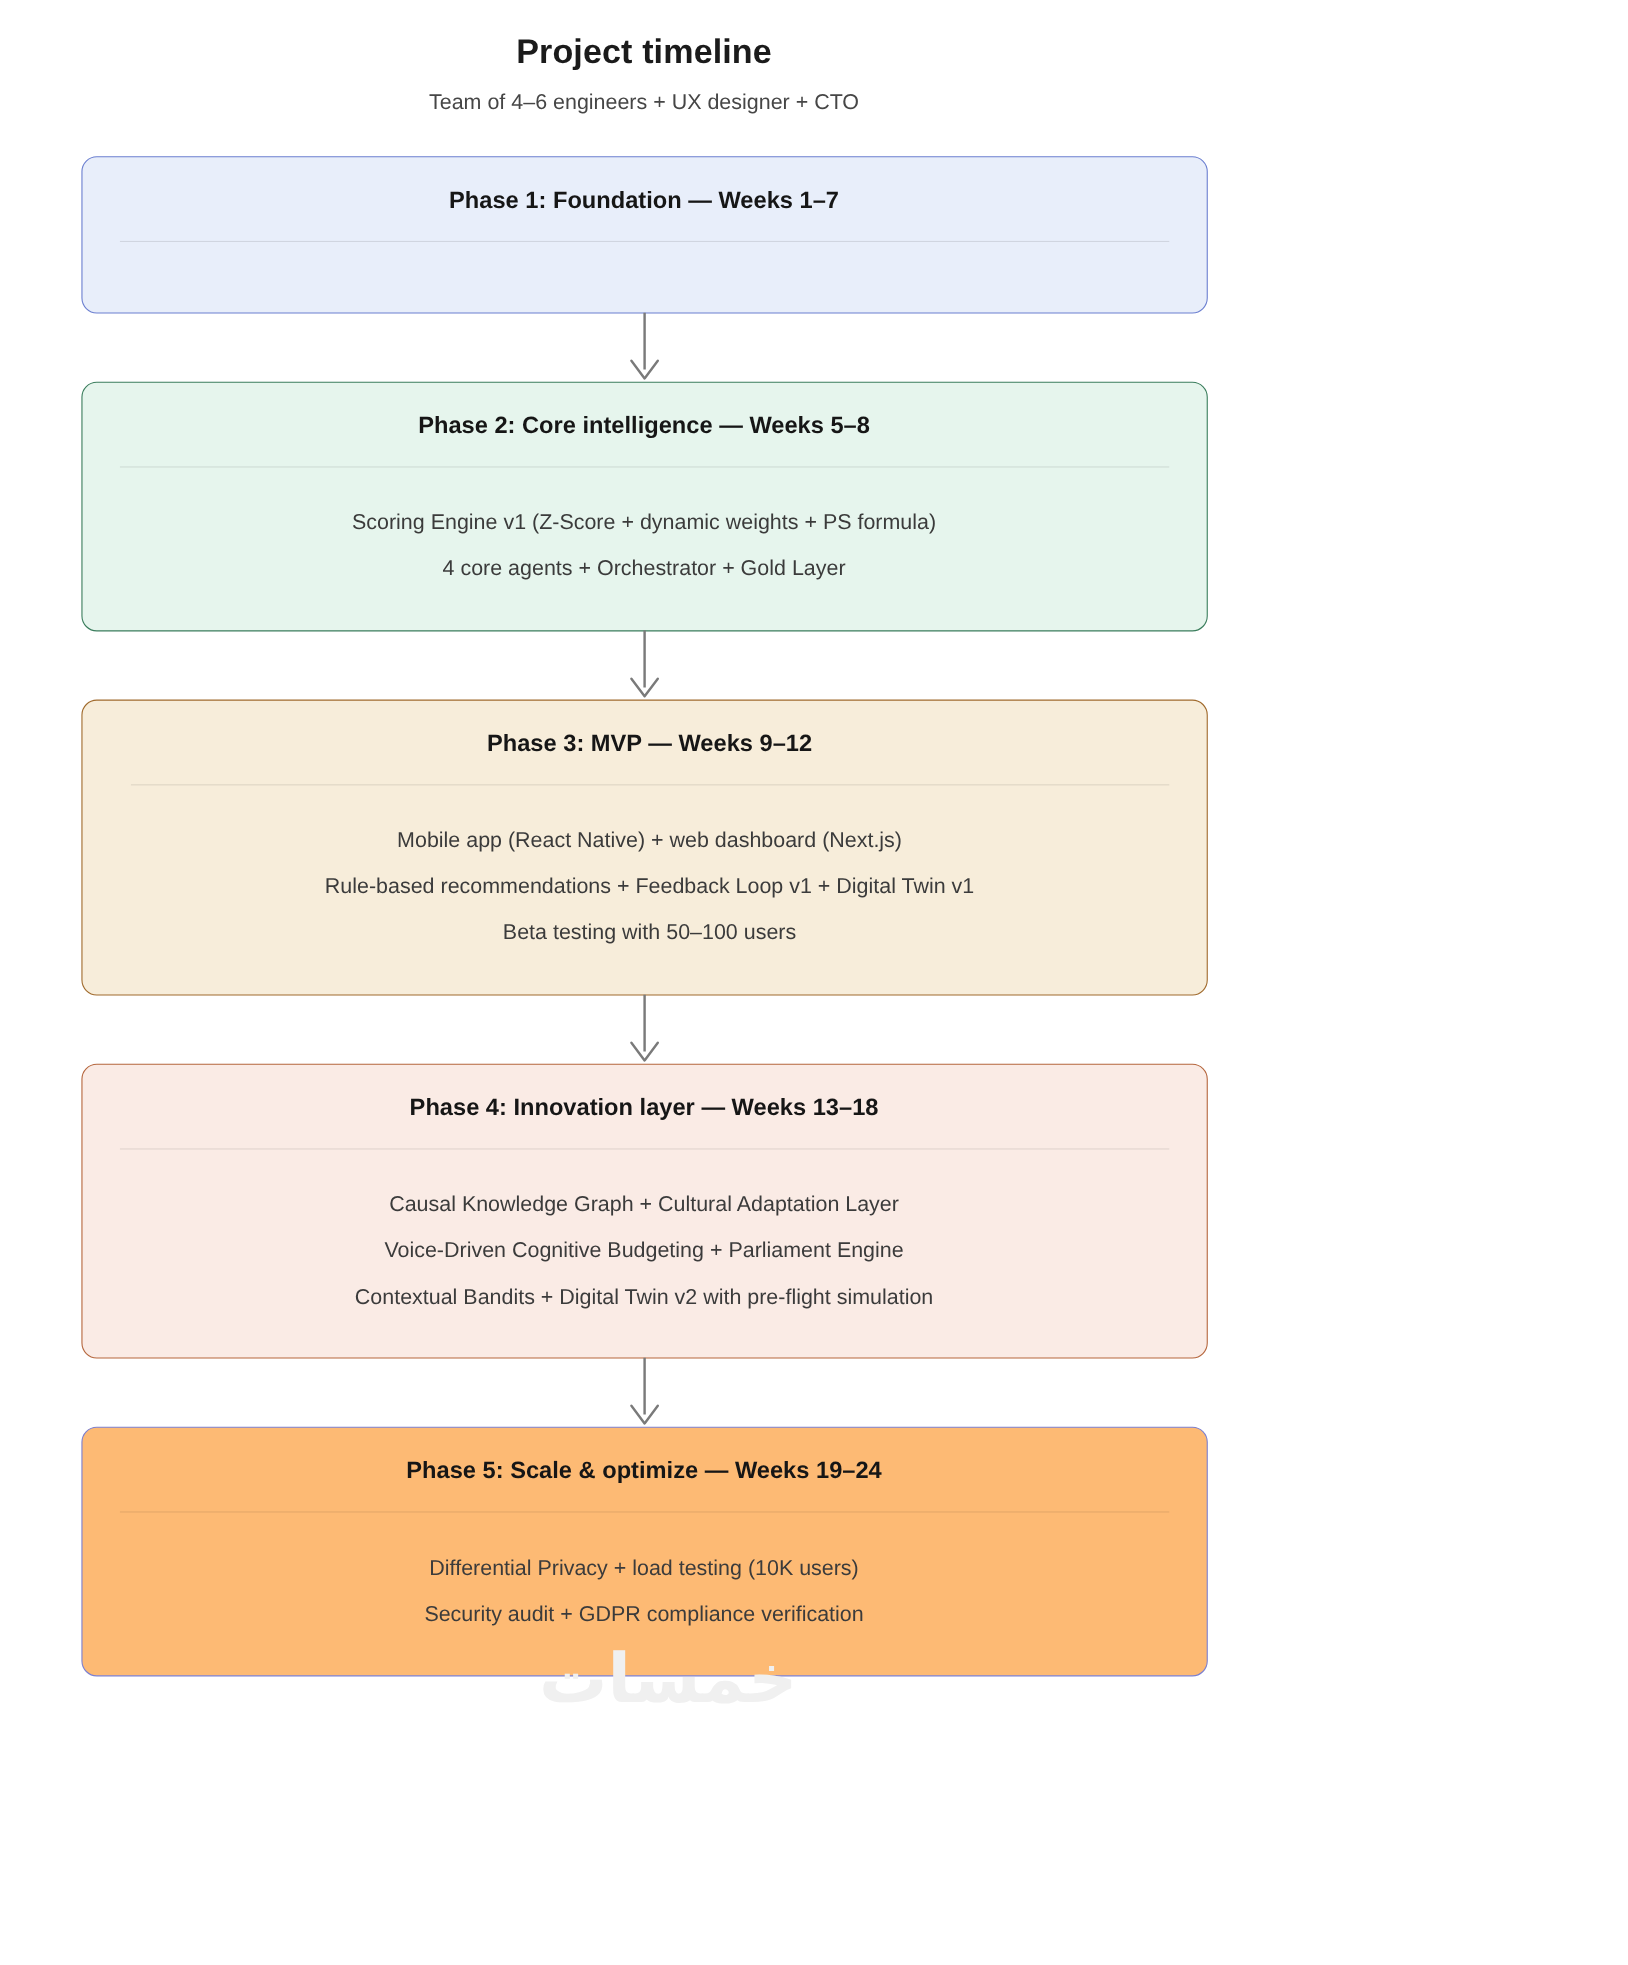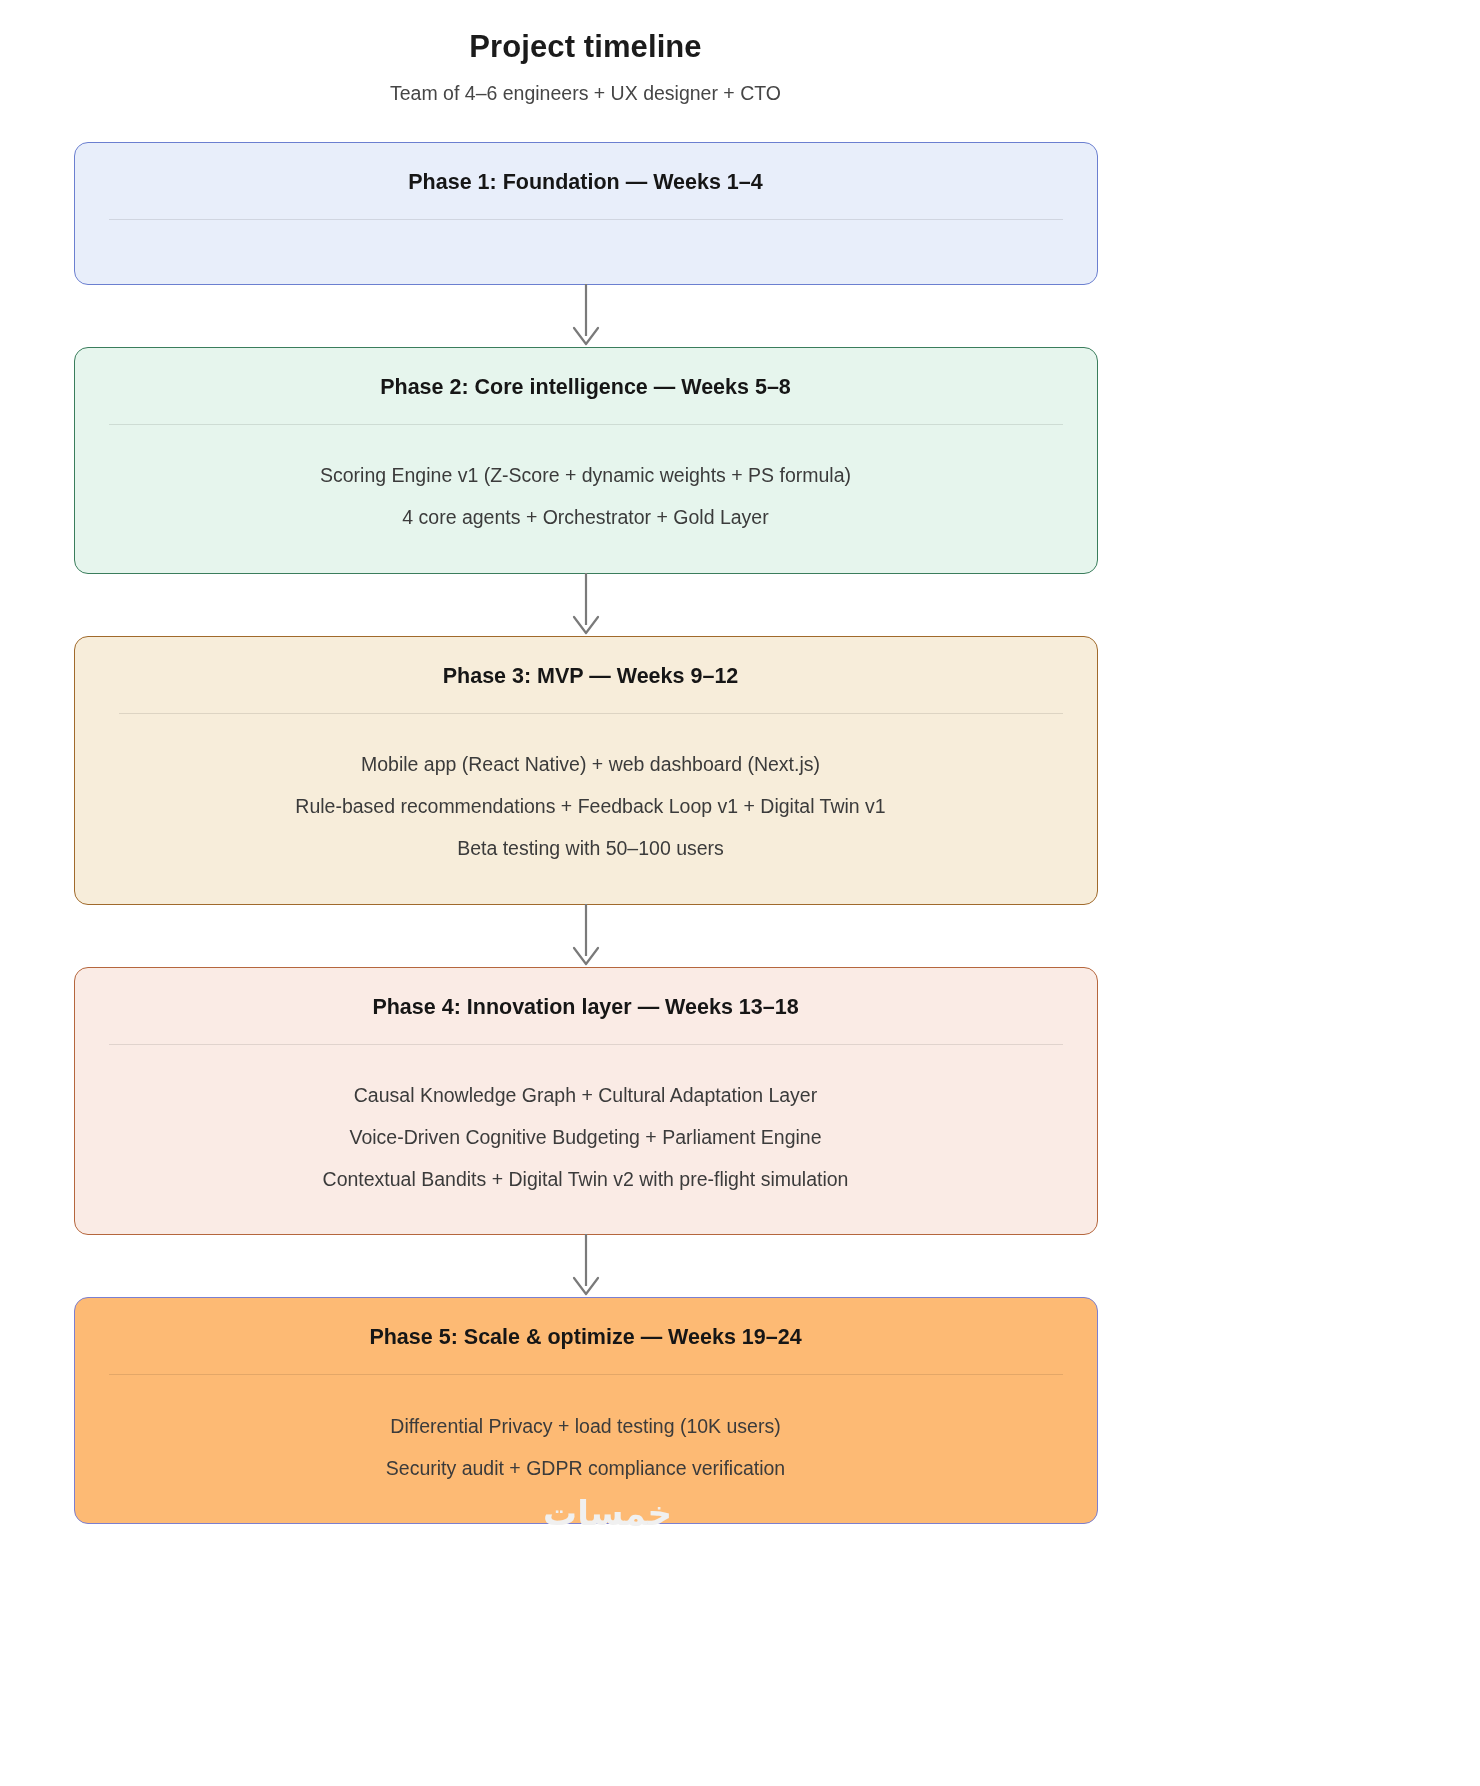--- a/index.html
+++ b/index.html
@@ -97,21 +97,21 @@
     display: block;
   }
 
   
   .watermark {
     position: absolute;
     left: 0;
     right: 0;
     top: 1496px;
     text-align: center;
-    font-size: 34px;
+    font-size: 62px;
     font-weight: 700;
     color: #f0f0f0;
     letter-spacing: 1px;
     direction: rtl;
     user-select: none;
     line-height: 1;
     margin-left: 44px;
   }
 </style>
 </head>
@@ -119,21 +119,21 @@
 
 <div class="page">
 
   <div class="header">
     <h1 class="doc-title">Project timeline</h1>
     <p class="doc-subtitle">Team of 4–6 engineers + UX designer + CTO</p>
   </div>
 
   <div class="flow" id="flow-root">
       <div class="phase-card" style="background: rgb(232, 238, 250); border-color: rgb(107, 127, 208);">
-        <div class="phase-header">Phase 1: Foundation — Weeks 1–4</div>
+        <div class="phase-header">Phase 1: Foundation — Weeks 1–7</div>
         <div class="phase-divider"></div>
       </div>
       <div class="connector">
         <svg width="1024" height="64" viewBox="0 0 1024 64" xmlns="http://www.w3.org/2000/svg">
           <line x1="512" y1="0" x2="512" y2="52" stroke="#7a7a7a" stroke-width="2.2"></line>
           <path d="M 500 44 L 512 60 L 524 44" fill="none" stroke="#7a7a7a" stroke-width="2.2" stroke-linecap="round" stroke-linejoin="round"></path>
         </svg>
       </div>
       <div class="phase-card" style="background: rgb(230, 245, 237); border-color: rgb(58, 125, 92);">
         <div class="phase-header">Phase 2: Core intelligence — Weeks 5–8</div>

